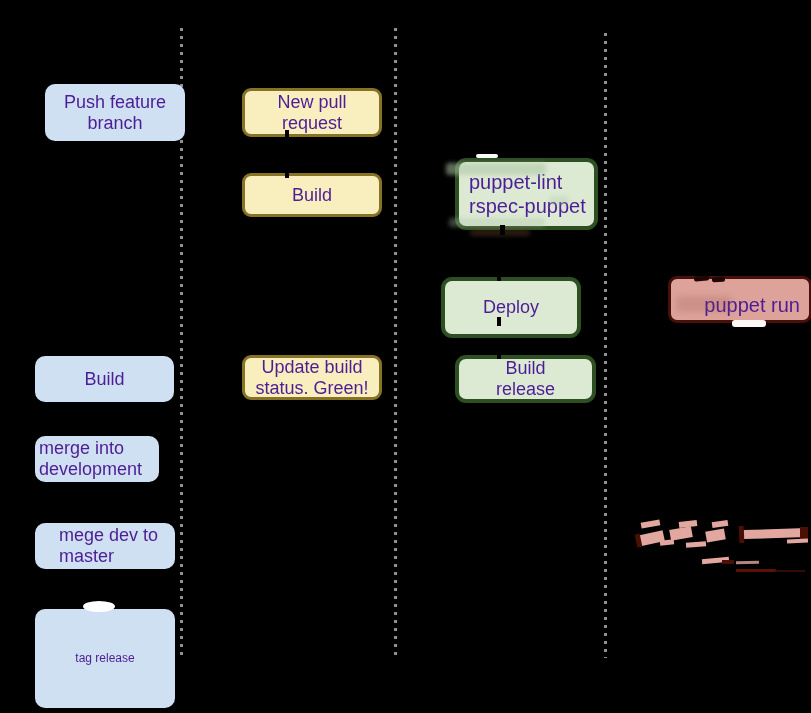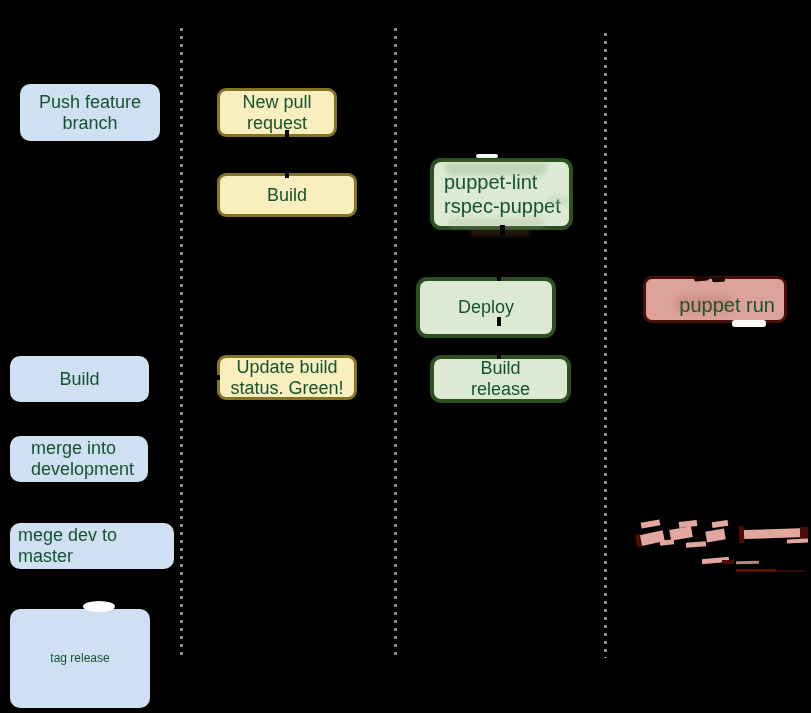--- a/index.html
+++ b/index.html
@@ -7,21 +7,21 @@
     position:relative;width:811px;height:713px;background:#000;
     overflow:hidden;font-family:"Liberation Sans",sans-serif;
   }
   .divider{
     position:absolute;width:3px;
     background-image:repeating-linear-gradient(to bottom,#8f8f8f 0 3px,transparent 3px 8px);
   }
   .box{
     position:absolute;box-sizing:border-box;display:flex;
     align-items:center;justify-content:center;text-align:center;
-    font-size:18px;line-height:21px;color:#14532d;white-space:pre-line;
+    font-size:18px;line-height:21px;color:#4c1d95;white-space:pre-line;margin-left:25px;
   }
   .blue{background:#cfe0f2;border-radius:10px;}
   .yellow{background:#f9efbe;border:3px solid #877324;border-radius:9px;}
   .green{background:#dcead4;border:4px solid #2d4f22;border-radius:11px;}
   .red{background:#dda39b;border:3px solid #47100a;border-radius:9px;}
   .left{justify-content:flex-start;text-align:left;}
   .mark{position:absolute;}
 </style>
 </head>
 <body>
@@ -30,29 +30,29 @@
 
   <div class="divider" style="left:180px;top:28px;height:630px"></div>
   <div class="divider" style="left:394px;top:28px;height:630px"></div>
   <div class="divider" style="left:604px;top:33px;height:625px"></div>
 
   <div class="box blue" style="left:20px;top:84px;width:140px;height:57px">Push feature
 branch</div>
 
   <div class="box blue" style="left:10px;top:356px;width:139px;height:46px">Build</div>
 
-  <div class="box blue left" style="left:10px;top:436px;width:138px;height:46px;padding-left:21px">merge into
+  <div class="box blue left" style="left:10px;top:436px;width:124px;height:46px;padding-left:4px">merge into
 development</div>
 
-  <div class="box blue left" style="left:10px;top:523px;width:164px;height:46px;padding-left:8px">mege dev to
+  <div class="box blue left" style="left:10px;top:523px;width:140px;height:46px;padding-left:24px">mege dev to
 master</div>
 
   <div class="box blue" style="left:10px;top:609px;width:140px;height:99px;font-size:12px">tag release</div>
 
-  <div class="box yellow" style="left:217px;top:88px;width:120px;height:49px">New pull
+  <div class="box yellow" style="left:217px;top:88px;width:140px;height:49px">New pull
 request</div>
 
   <div class="box yellow" style="left:217px;top:173px;width:140px;height:44px">Build</div>
 
   <div class="box yellow" style="left:217px;top:355px;width:140px;height:45px">Update build
 status. Green!</div>
 
   <div class="box green left" style="left:430px;top:158px;width:143px;height:72px;padding-left:10px;font-size:20px;line-height:24px">puppet-lint
 rspec-puppet</div>
 

